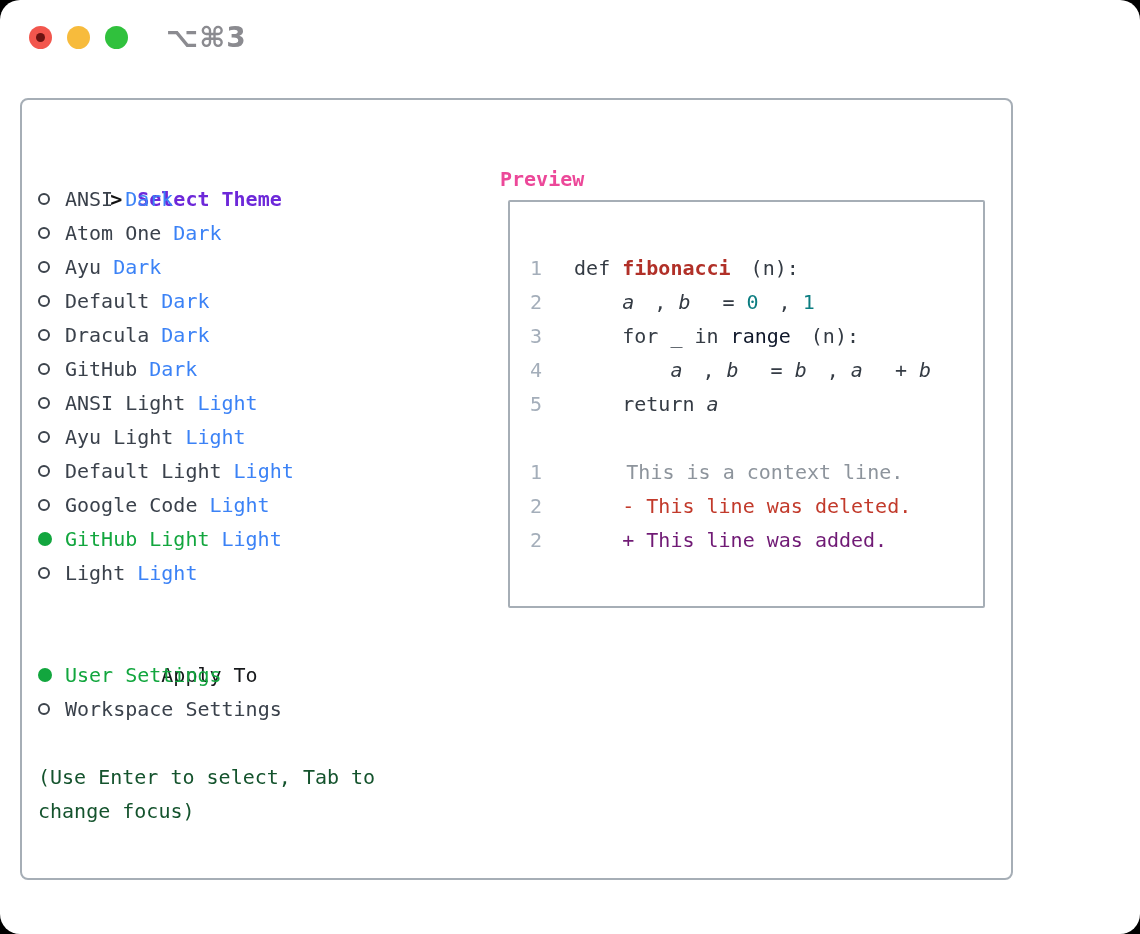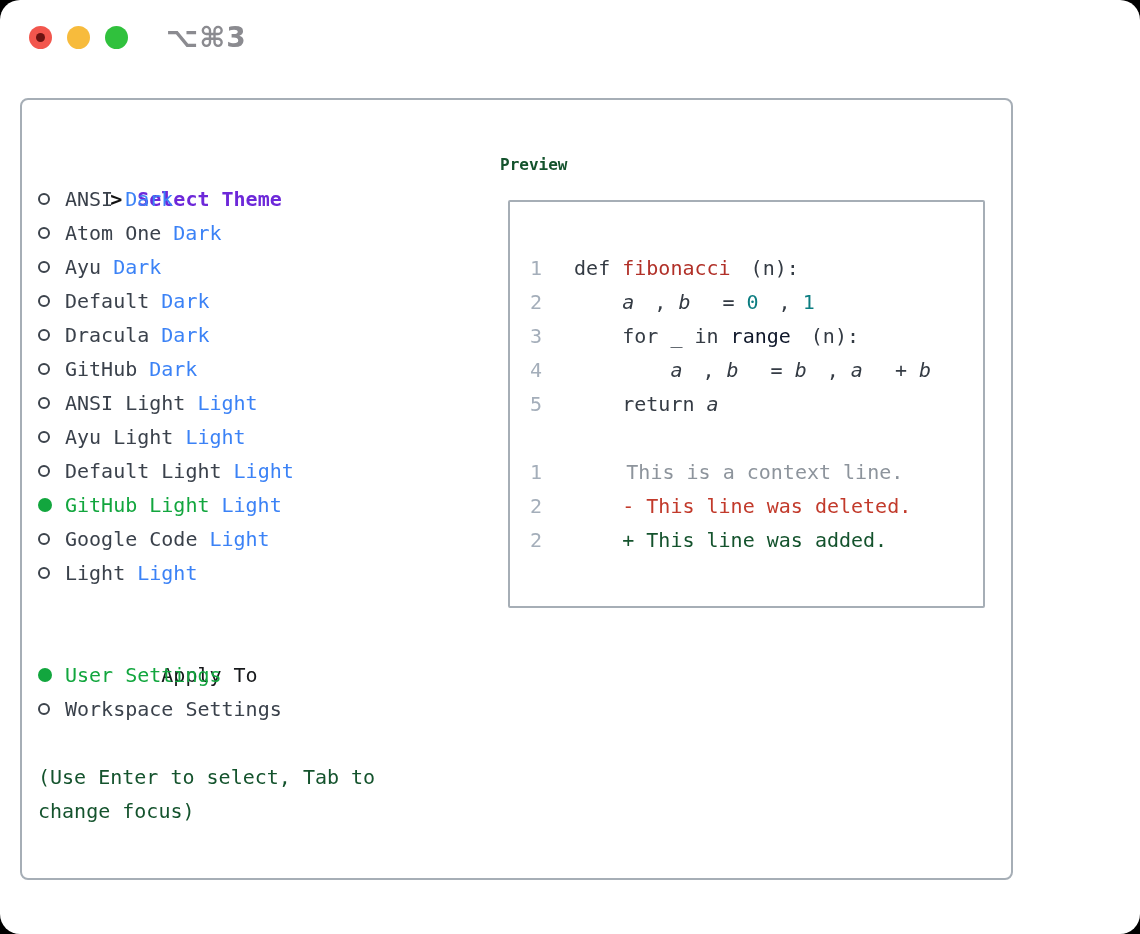--- a/index.html
+++ b/index.html
@@ -42,38 +42,38 @@
     display:inline-block; width:14px; height:14px; border-radius:50%;
     background:#12a63e; vertical-align:0px;
   }
   .row.selected .item-label { color:#12a63e; }
   .item-tag { color:#3b82f6; margin-left:12px; }
   .section-gap { margin-top:34px; }
   .apply-header { color:#16181b; }
   .hint { color:#14532d; }
   
   .preview-label {
-    position:absolute; left:500px; top:148px;
-    font-size:16px; line-height:34px; font-weight:bold; color:#14532d;
+    position:absolute; left:500px; top:162px;
+    font-size:20px; line-height:34px; font-weight:bold; color:#ec4899;
   }
   .preview-box {
     position:absolute; left:508px; top:200px; width:477px; height:408px;
     border:2px solid #a6aeb6; border-radius:2px; background:#fff;
     padding:49px 0 0 20px; overflow:hidden;
   }
   .cl { height:34px; white-space:pre; font-size:20px; line-height:34px; color:#343b44; }
   .ln { display:inline-block; width:1ch; margin-right:1ch; color:#a4aeba; }
   .tok-code     { color:#343b44;margin-left:20px; }
-  .tok-function { color:#b13028; }
+  .tok-function { color:#b13028;font-weight:bold; }
   .tok-variable { color:#343b44; font-style:italic; }
   .tok-number   { color:#0c7d81; }
   .tok-builtin  { color:#0f172a; }
   .tok-context  { color:#8d949c; }
   .tok-deleted  { color:#c23a2b; }
-  .tok-added    { color:#14532d; }
+  .tok-added    { color:#701a75; }
 </style>
 </head>
 <body>
 
 <div class="window">
 
   <div class="traffic red">
     <span class="inner-dot"></span>
   </div>
   <div class="traffic yellow"></div>
@@ -89,22 +89,22 @@
     <div id="theme-list">
         <div class="row"><span class="marker"><span class="ring"></span></span><span class="item-label">ANSI</span><span class="item-tag">Dark</span></div>
         <div class="row"><span class="marker"><span class="ring"></span></span><span class="item-label">Atom One</span><span class="item-tag">Dark</span></div>
         <div class="row"><span class="marker"><span class="ring"></span></span><span class="item-label">Ayu</span><span class="item-tag">Dark</span></div>
         <div class="row"><span class="marker"><span class="ring"></span></span><span class="item-label">Default</span><span class="item-tag">Dark</span></div>
         <div class="row"><span class="marker"><span class="ring"></span></span><span class="item-label">Dracula</span><span class="item-tag">Dark</span></div>
         <div class="row"><span class="marker"><span class="ring"></span></span><span class="item-label">GitHub</span><span class="item-tag">Dark</span></div>
         <div class="row"><span class="marker"><span class="ring"></span></span><span class="item-label">ANSI Light</span><span class="item-tag">Light</span></div>
         <div class="row"><span class="marker"><span class="ring"></span></span><span class="item-label">Ayu Light</span><span class="item-tag">Light</span></div>
         <div class="row"><span class="marker"><span class="ring"></span></span><span class="item-label">Default Light</span><span class="item-tag">Light</span></div>
+        <div class="row"><span class="marker"><span class="ring"></span></span><span class="item-label">Google Code</span><span class="item-tag">Light</span></div>
         <div class="row selected"><span class="marker"><span class="dot"></span></span><span class="item-label">GitHub Light</span><span class="item-tag">Light</span></div>
-        <div class="row"><span class="marker"><span class="ring"></span></span><span class="item-label">Google Code</span><span class="item-tag">Light</span></div>
         <div class="row"><span class="marker"><span class="ring"></span></span><span class="item-label">Light</span><span class="item-tag">Light</span></div>
       </div>
 
     <div class="section-gap">
       <div class="row">
         <span class="marker"></span><span class="apply-header">Apply To</span>
       </div>
       <div id="apply-list">
           <div class="row selected"><span class="marker"><span class="dot"></span></span><span class="item-label">User Settings</span></div>
           <div class="row"><span class="marker"><span class="ring"></span></span><span class="item-label">Workspace Settings</span></div>

